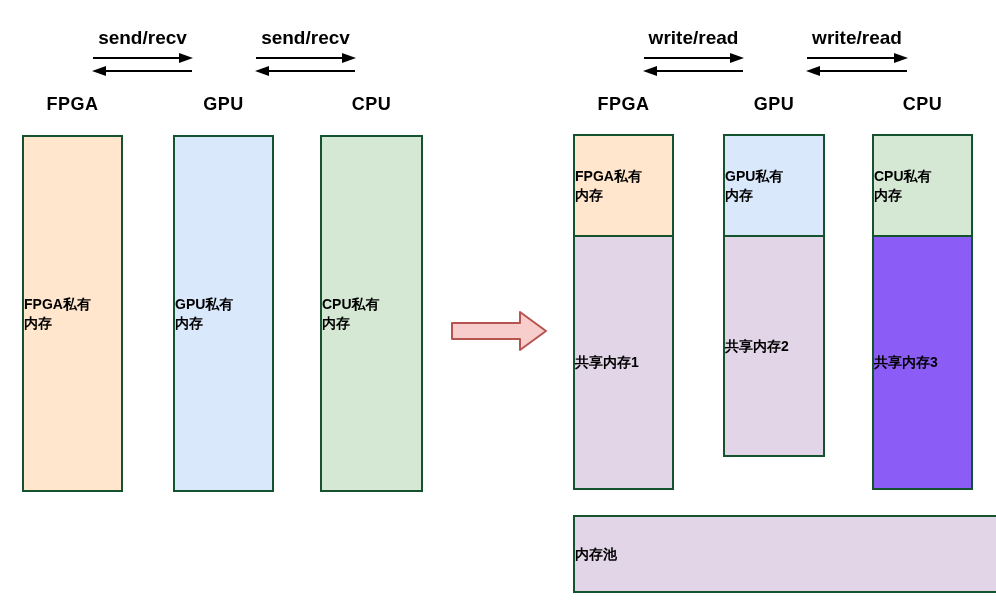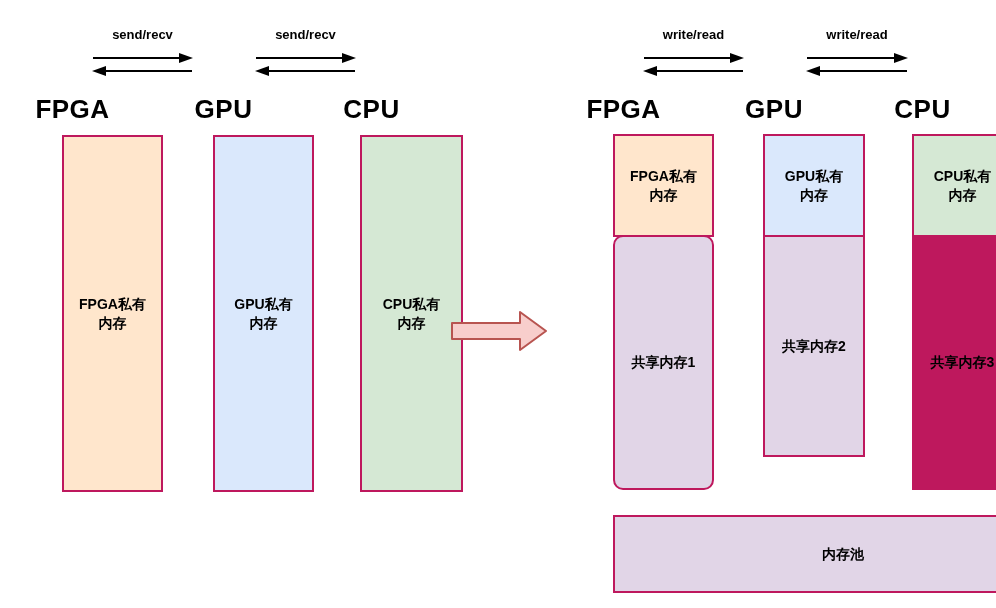--- a/index.html
+++ b/index.html
@@ -17,44 +17,43 @@
   }
   .abs { position: absolute; }
 
   .link-group { position: absolute; }
   .link-label {
     position: absolute;
     left: 0; right: 0;
     top: -24px;
     text-align: center;
     font-weight: bold;
-    font-size: 13px;
+    font-size: 19px;
     color: #000000;
     white-space: nowrap;
   }
   .memory-box {
     position: absolute;
     box-sizing: border-box;
-    border: 2px solid #be185d;
+    border: 2px solid #14532d;
     display: flex;
     flex-direction: column;
-    align-items: center;
+    align-items: flex-start;
     justify-content: center;
     text-align: center;
     font-weight: bold;
     font-size: 14px;
     color: #000000;
     line-height: 1.35;
-    margin-left: 40px;
   }
   .col-header {
     position: absolute;
     text-align: center;
     font-weight: bold;
-    font-size: 26px;
+    font-size: 18px;
     color: #000000;
     letter-spacing: 0.5px;
   }
   .arrow-svg { display: block; }
 </style>
 </head>
 <body>
 
 <div id="canvas">
 
@@ -129,27 +128,27 @@
   </div>
   <div class="memory-box" style="left: 723px; top: 134px; width: 102px; height: 103px; background-color: rgb(218, 232, 252);">
     <span>GPU私有</span>
     <span>内存</span>
   </div>
   <div class="memory-box" style="left: 872px; top: 134px; width: 101px; height: 103px; background-color: rgb(213, 232, 212);">
     <span>CPU私有</span>
     <span>内存</span>
   </div>
 
-  <div class="memory-box" style="left: 573px; top: 235px; width: 101px; height: 255px; background-color: rgb(225, 213, 231); border-radius: 10px;">
+  <div class="memory-box" style="left: 573px; top: 235px; width: 101px; height: 255px; background-color: rgb(225, 213, 231);">
     <span>共享内存1</span>
   </div>
   <div class="memory-box" style="left: 723px; top: 235px; width: 102px; height: 222px; background-color: rgb(225, 213, 231);">
     <span>共享内存2</span>
   </div>
-  <div class="memory-box" style="left: 872px; top: 235px; width: 101px; height: 255px; background-color: #be185d;">
+  <div class="memory-box" style="left: 872px; top: 235px; width: 101px; height: 255px; background-color: #8b5cf6;">
     <span>共享内存3</span>
   </div>
 
   <div class="memory-box" style="left: 573px; top: 515px; width: 460px; height: 78px; background-color: rgb(225, 213, 231);">
     <span>内存池</span>
   </div>
 
 </div>
 
 </body></html>

